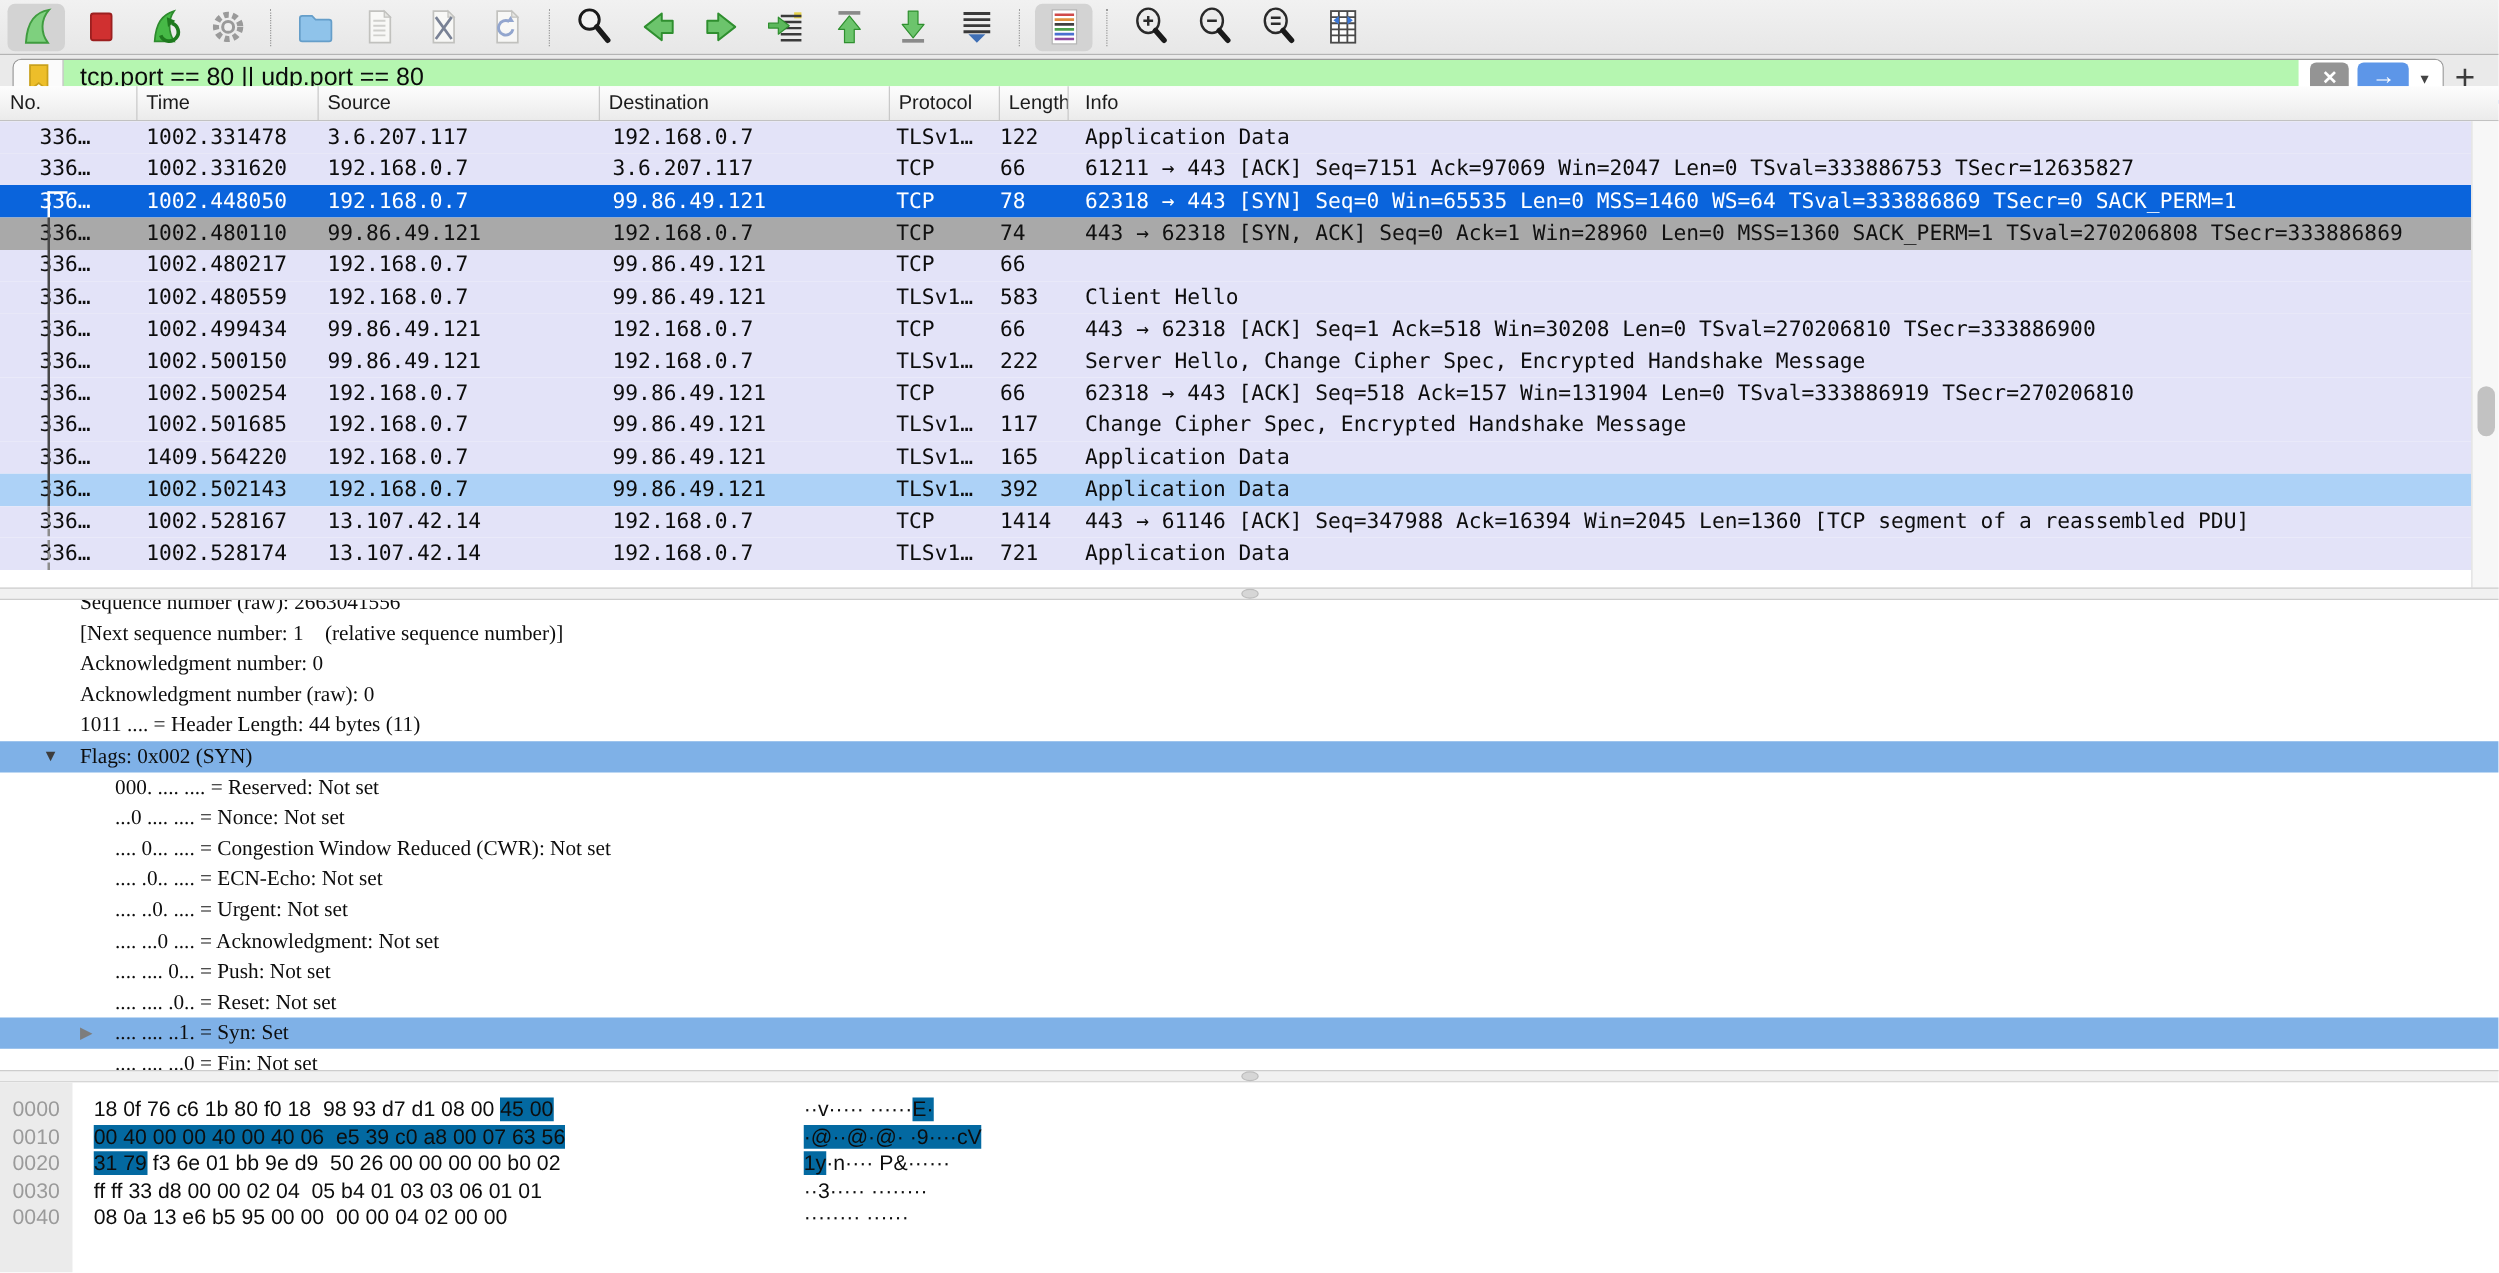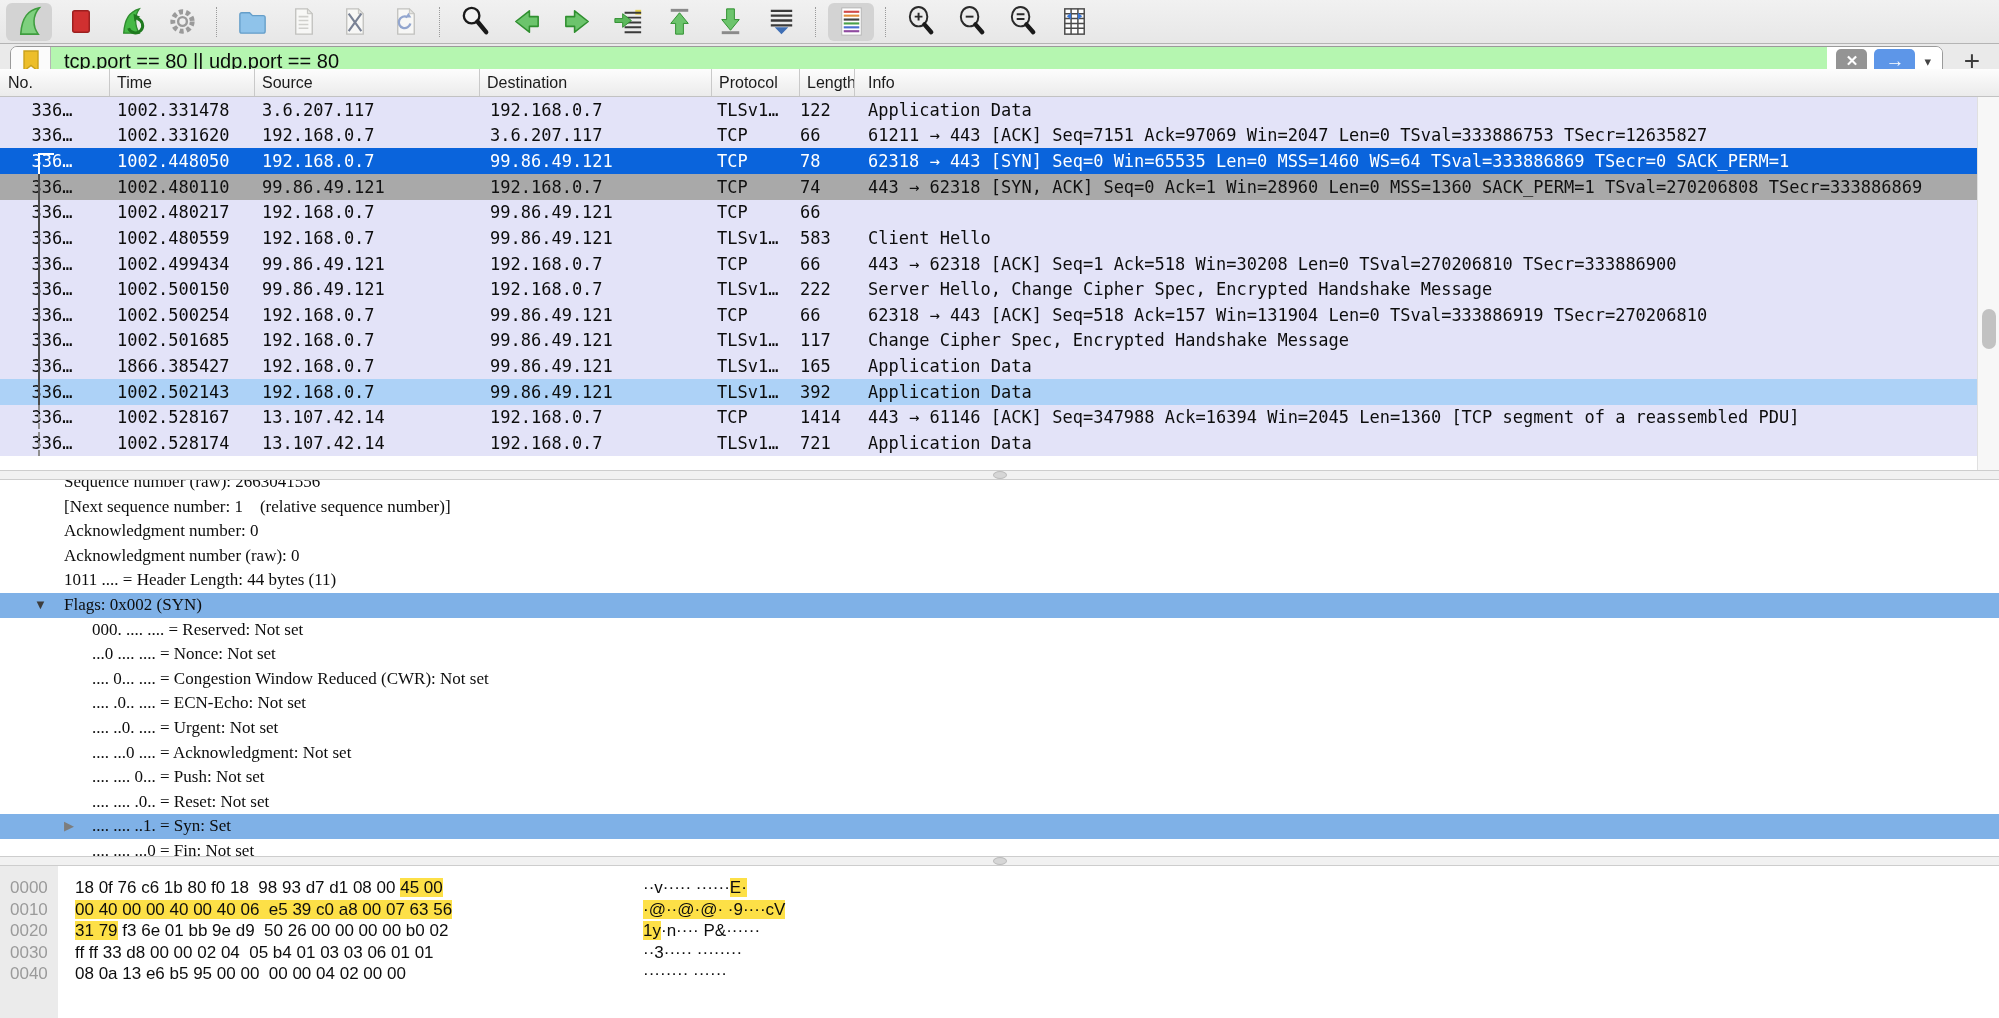--- a/index.html
+++ b/index.html
@@ -8,21 +8,21 @@
 
 
 .toolbar{position:absolute;top:0;left:0;right:0;height:44px;background:linear-gradient(#f1f1f1,#e7e7e7);border-bottom:1px solid #b4b4b4;display:flex;align-items:center;padding-left:6px}
 .tbtn{width:46px;height:38px;display:flex;align-items:center;justify-content:center;border-radius:6px;flex:0 0 auto;margin-right:5px}
 .tbtn.active{background:#d3d3d3}
 .tbtn svg{width:35px;height:35px}
 .tbtn.dim{opacity:.8}
 .tsep{width:1px;height:30px;border-left:1px dotted #9b9b9b;margin:0 12px 0 6px;flex:0 0 auto}
 
 
-.filterbar{position:absolute;top:44px;left:0;right:0;height:39px;background:#eaeaea;border-bottom:5px solid #3b82f6;display:flex;align-items:center;padding:0 10px;gap:12px}
+.filterbar{position:absolute;top:44px;left:0;right:0;height:39px;background:#eaeaea;border-bottom:3px solid #3b82f6;display:flex;align-items:center;padding:0 10px;}
 .filter-field{flex:1;height:31px;border:1px solid #9a9a9a;border-radius:7px;display:flex;align-items:stretch;overflow:hidden;background:#fff}
 .bookmark-cell{width:40px;display:flex;align-items:center;justify-content:center;border-right:1px solid #b5b5b5;background:#fbfbfb;flex:0 0 auto}
 .filter-text{flex:1;background:#b5f6b0;display:flex;align-items:center;padding-left:13px;font-size:20px;color:#0b0b0b;white-space:pre;overflow:hidden}
 .filter-buttons{display:flex;align-items:center;gap:7px;padding:0 9px;background:#fff;flex:0 0 auto}
 .fbtn{height:25px;border-radius:5px;color:#fff;display:flex;align-items:center;justify-content:center;font-weight:bold}
 .fbtn.clear{width:31px;background:#949494;font-size:15px}
 .fbtn.apply{width:41px;background:#5d96e8;font-size:19px}
 .fcaret{color:#444;font-size:13px;padding:0 2px}
 .plus-btn{width:34px;height:31px;display:flex;align-items:center;justify-content:center;font-size:28px;color:#3c3c3c;flex:0 0 auto}
 
@@ -64,21 +64,21 @@
 .exp.right{left:64px;color:#7d7d7d}
 
 
 .hexpane{position:absolute;top:866px;left:0;right:0;bottom:0;background:#fff}
 .offstrip{position:absolute;left:0;top:0;bottom:0;width:58px;background:#ebebeb}
 .hexrows{position:absolute;top:11px;left:0;right:0}
 .hexrow{position:relative;height:21.5px;line-height:21.5px;font-family:Liberation Sans, sans-serif;font-size:17px;white-space:pre;color:#0d0d0d}
 .hexrow .off{position:absolute;left:10px;color:#9a9a9a}
 .hexrow .hx{position:absolute;left:75px}
 .hexrow .asc{position:absolute;left:643px}
-.hlb{background:#fde047}
+.hlb{background:#0369a1}
 </style>
 </head>
 <body>
 
 <div class="app">
 
   <div class="toolbar">
     <div class="tbtn active" title="start-capture">
         <svg viewBox="0 0 36 36">
           <path d="M9 31 C10 13 17 6 28 4 C21 12 21 23 27 31 Z" fill="#7ed07e" stroke="#3f9c3f" stroke-width="1.6"></path>
@@ -338,21 +338,21 @@
           <span class="c no">336…</span>
           <span class="c time">1002.501685</span>
           <span class="c src">192.168.0.7</span>
           <span class="c dst">99.86.49.121</span>
           <span class="c proto">TLSv1…</span>
           <span class="c len">117</span>
           <span class="c info">Change Cipher Spec, Encrypted Handshake Message</span>
         </div>
       <div class="prow r-def">
           <span class="c no">336…</span>
-          <span class="c time">1866.385427</span>
+          <span class="c time">1409.564220</span>
           <span class="c src">192.168.0.7</span>
           <span class="c dst">99.86.49.121</span>
           <span class="c proto">TLSv1…</span>
           <span class="c len">165</span>
           <span class="c info">Application Data</span>
         </div>
       <div class="prow r-mark">
           <span class="c no">336…</span>
           <span class="c time">1002.502143</span>
           <span class="c src">192.168.0.7</span>

